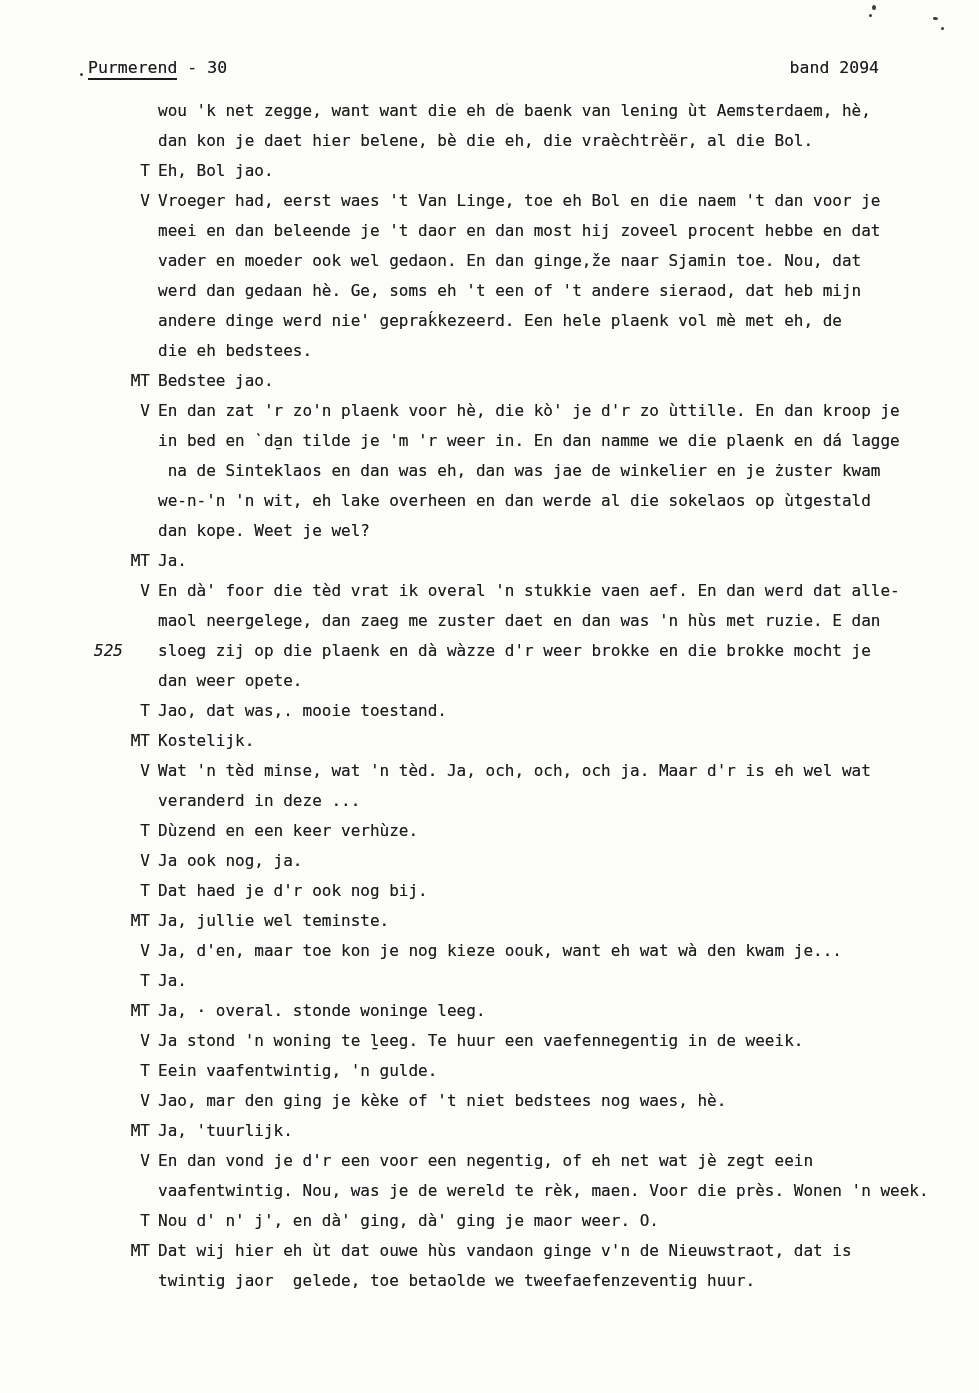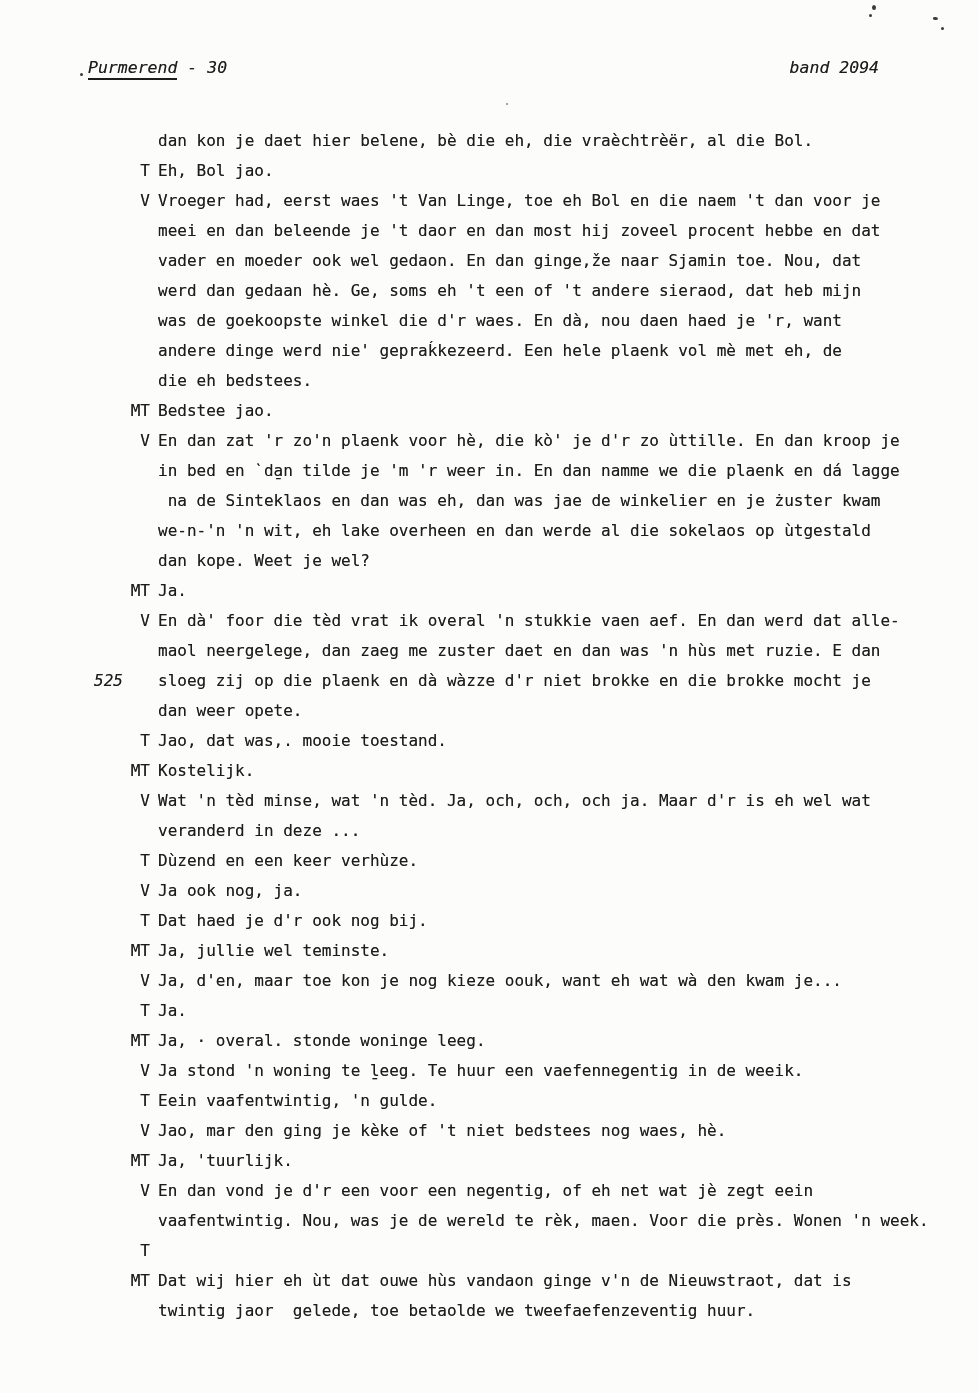--- a/index.html
+++ b/index.html
@@ -19,21 +19,20 @@
     text-shadow:0 0 0.5px rgba(25,25,25,0.55);
   }
   .header{
     display:flex;
     justify-content:space-between;
     align-items:baseline;
     padding:56px 100px 0 88px;
     font-size:16.5px;
     line-height:24px;
     white-space:pre;
-    font-style:italic;
   }
   .title-main{
     border-bottom:2px solid var(--ink,#1c1c1c);
     padding-bottom:1px;
   }
   .transcript{
     padding:16px 0 0 60px;
     font-size:16px;
   }
   .line{
@@ -85,20 +84,21 @@
 
   <div class="header">
     <div class="page-title"><span class="title-main">Purmerend</span><span> - 30</span></div>
     <div class="band">band 2094</div>
   </div>
 
   <div class="transcript">
     <div class="line">
       <span class="num"></span>
       <span class="label"></span>
+      <span class="text">wou 'k net zegge, want want die eh de baenk van lening ùt Aemsterdaem, hè,</span>
     </div>
 
     <div class="line">
       <span class="num"></span>
       <span class="label"></span>
       <span class="text">dan kon je daet hier belene, bè die eh, die vraèchtrèër, al die Bol.</span>
     </div>
 
     <div class="line">
       <span class="num"></span>
@@ -123,25 +123,20 @@
       <span class="label"></span>
       <span class="text">vader en moeder ook wel gedaon. En dan ginge‚že naar Sjamin toe. Nou, dat</span>
     </div>
 
     <div class="line">
       <span class="num"></span>
       <span class="label"></span>
       <span class="text">werd dan gedaan hè. Ge, soms eh 't een of 't andere sieraod, dat heb mijn</span>
     </div>
 
-    <div class="line">
-      <span class="num"></span>
-      <span class="label"></span>
-      <span class="text">was de goekoopste winkel die d'r waes. En dà, nou daen haed je 'r, want</span>
-    </div>
 
     <div class="line">
       <span class="num"></span>
       <span class="label"></span>
       <span class="text">andere dinge werd nie' gepraḱkezeerd. Een hele plaenk vol mè met eh, de</span>
     </div>
 
 
     <div class="line">
       <span class="num"></span>
@@ -199,21 +194,21 @@
 
     <div class="line">
       <span class="num"></span>
       <span class="label"></span>
       <span class="text">maol neergelege, dan zaeg me zuster daet en dan was 'n hùs met ruzie. E dan</span>
     </div>
 
     <div class="line">
       <span class="num">525</span>
       <span class="label"></span>
-      <span class="text">sloeg zij op die plaenk en dà wàzze d'r niet brokke en die brokke mocht je</span>
+      <span class="text">sloeg zij op die plaenk en dà wàzze d'r weer brokke en die brokke mocht je</span>
     </div>
 
     <div class="line">
       <span class="num"></span>
       <span class="label"></span>
       <span class="text">dan weer opete.</span>
     </div>
 
     <div class="line">
       <span class="num"></span>
@@ -313,20 +308,21 @@
 
     <div class="line">
       <span class="num"></span>
       <span class="label"></span>
       <span class="text">vaafentwintig. Nou, was je de wereld te rèk, maen. Voor die près. Wonen 'n week.</span>
     </div>
 
     <div class="line">
       <span class="num"></span>
       <span class="label">T</span>
+      <span class="text">Nou d' n' j', en dà' ging, dà' ging je maor weer. O.</span>
     </div>
 
     <div class="line">
       <span class="num"></span>
       <span class="label">MT</span>
       <span class="text">Dat wij hier eh ùt dat ouwe hùs vandaon ginge v'n de Nieuwstraot, dat is</span>
     </div>
 
     <div class="line">
       <span class="num"></span>

